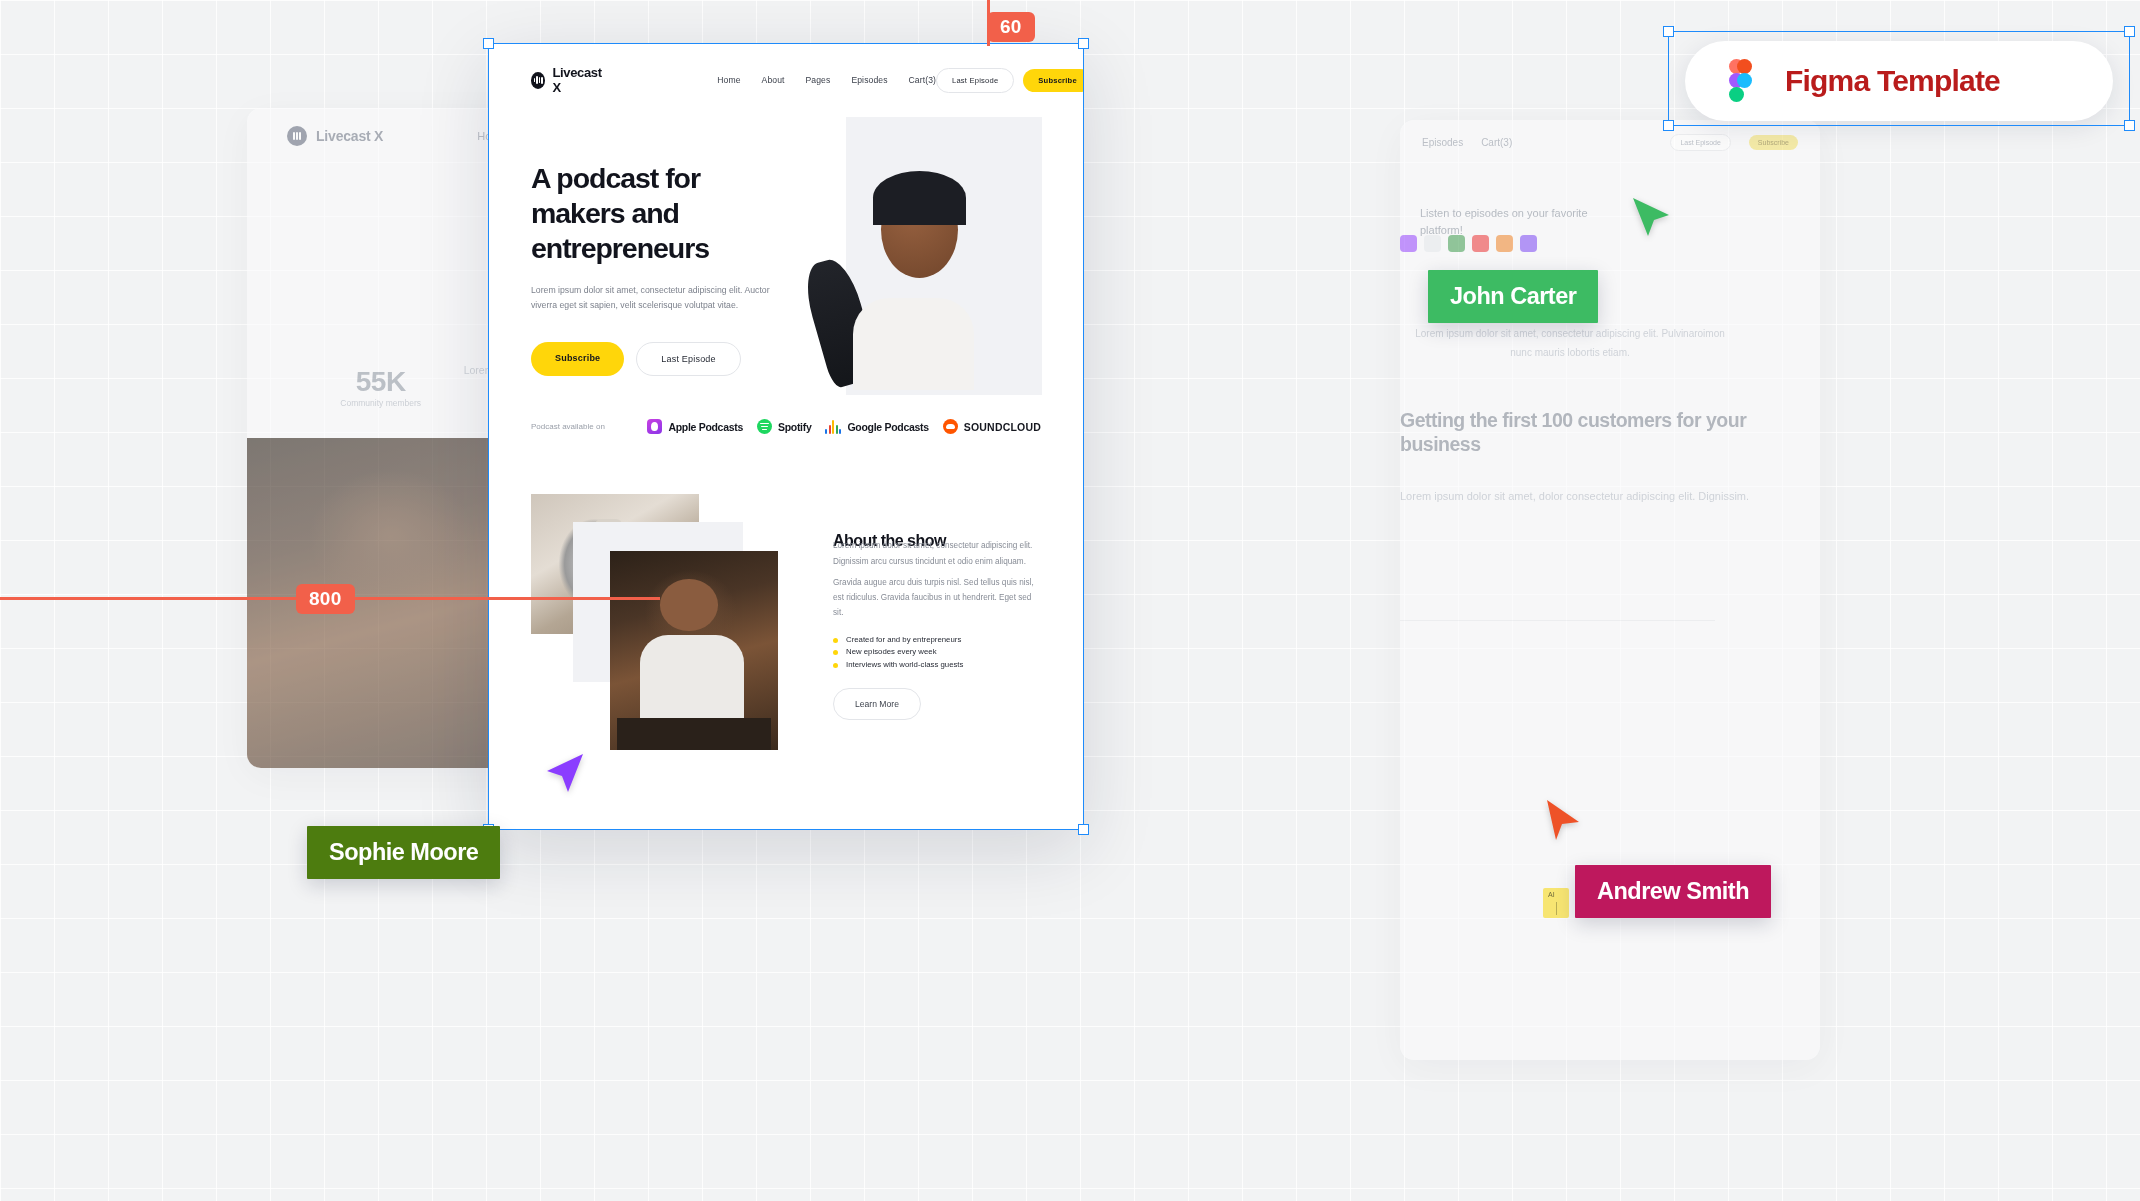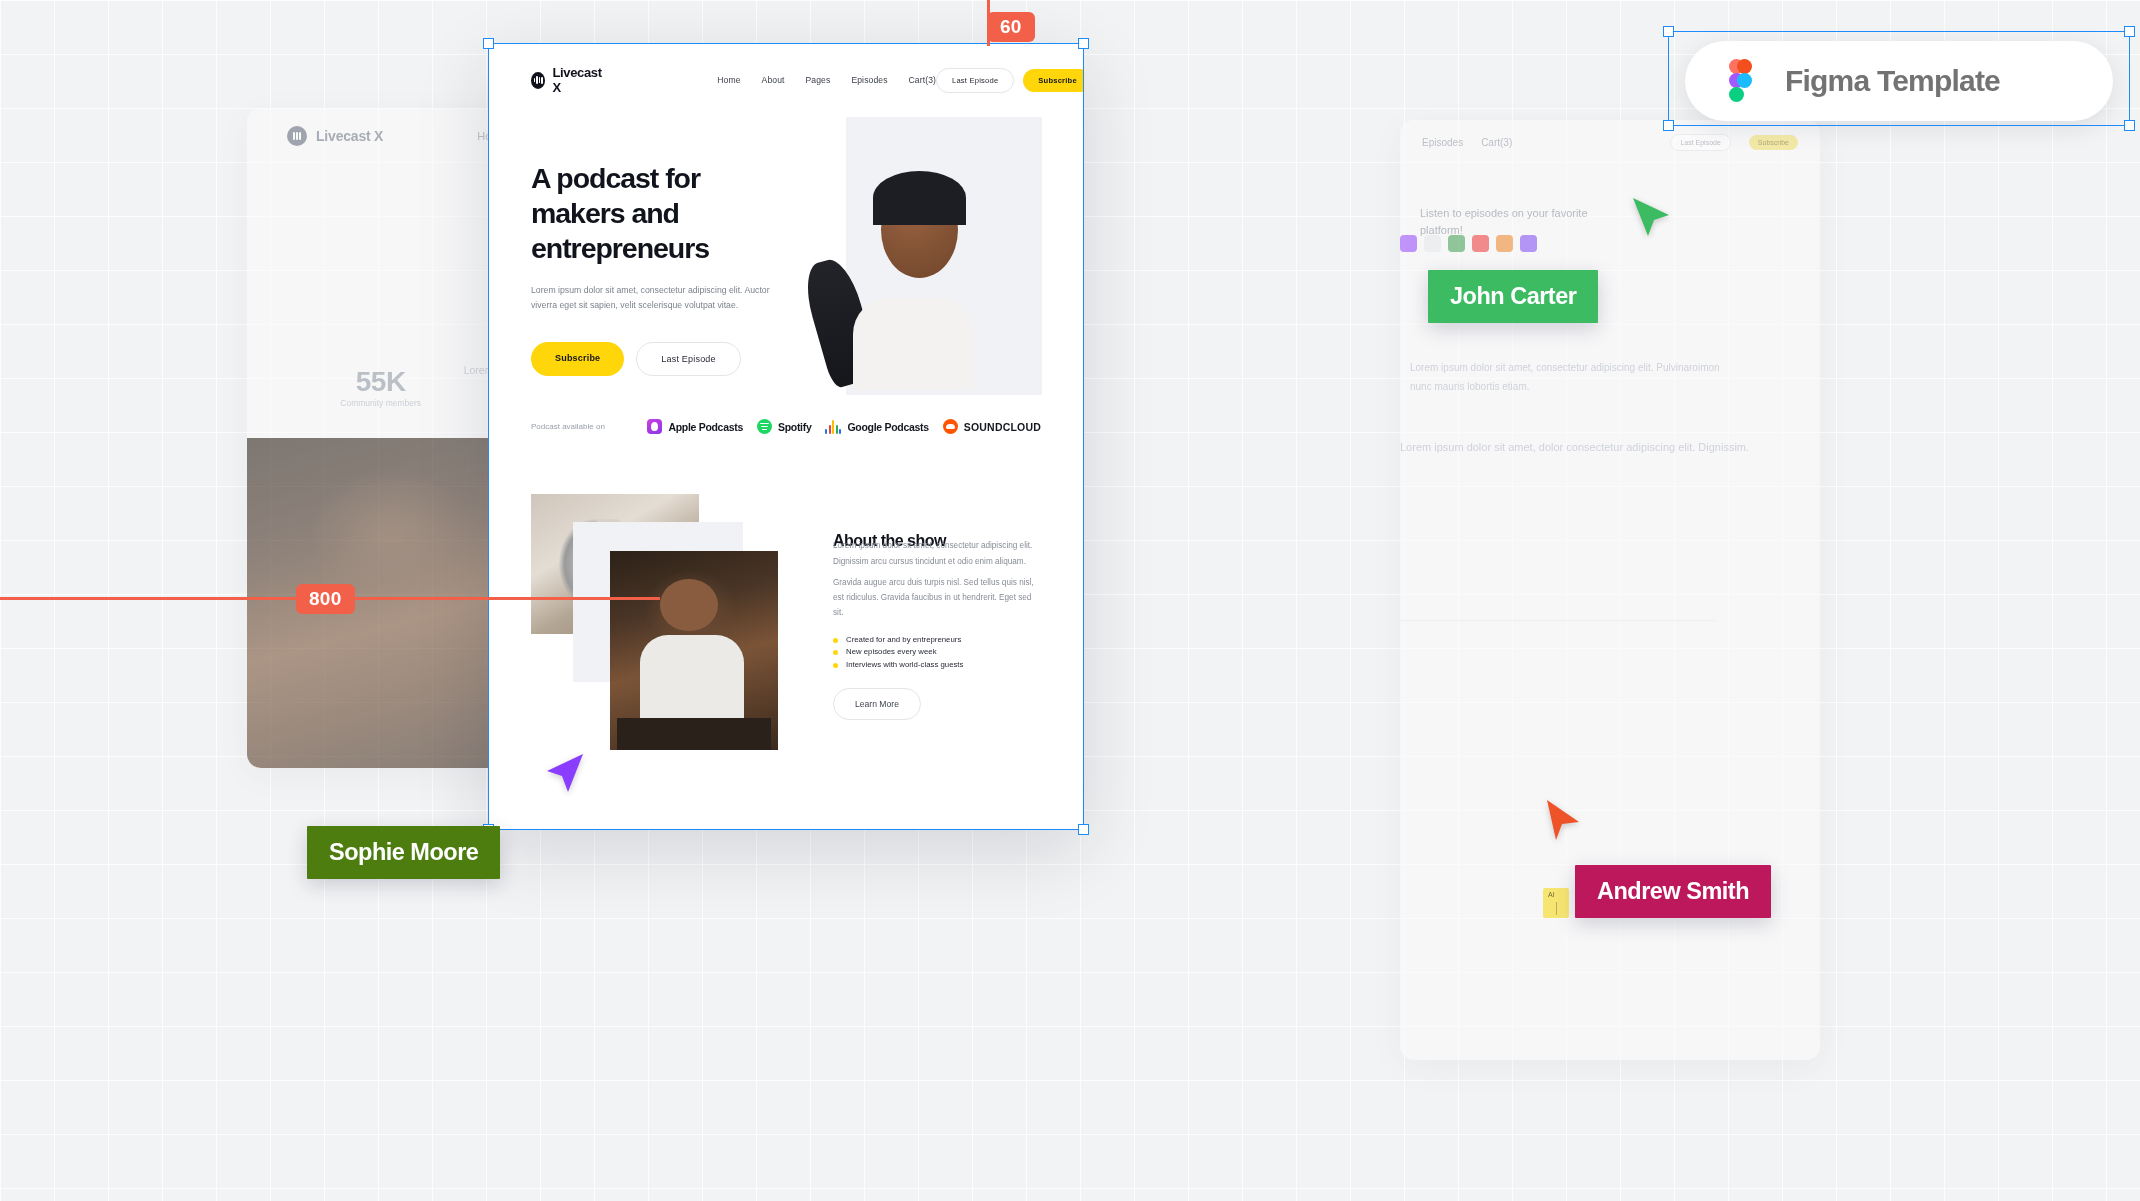--- a/index.html
+++ b/index.html
@@ -131,21 +131,21 @@
   .tag.purple{ background:#4d7c0f; }
   .tag.green { background:#3dbb63; }
   .tag.orange{ background:#be185d; }
 
   
   #figma-pill{
     position:absolute;left:1685px;top:41px;width:428px;height:80px;
     background:#fff;border-radius:40px;display:flex;align-items:center;gap:26px;
     padding-left:44px;box-shadow:0 6px 26px rgba(20,30,60,.10);
   }
-  #figma-pill .label{ font-size:30px;font-weight:700;color:#737373;letter-spacing:-.8px;}
+  #figma-pill .label{ font-size:30px;font-weight:700;color:#b91c1c;letter-spacing:-.8px;}
   .fig-mark{ position:relative;width:30px;height:44px;}
   .fig-mark i{ position:absolute;display:block;}
   .fig-o{ width:15px;height:15px;border-radius:50%;background:#f24e1e;left:8px;top:0;}
   .fig-o2{width:15px;height:15px;border-radius:50%;background:#ff7262;left:0px;top:0;}
   .fig-p{ width:15px;height:15px;border-radius:50%;background:#a259ff;left:0;top:14px;}
   .fig-b{ width:15px;height:15px;border-radius:50%;background:#1abcfe;left:8px;top:14px;}
   .fig-g{ width:15px;height:15px;border-radius:50%;background:#0acf83;left:0;top:28px;}
 
   
   .sel-box{ position:absolute;border:1.6px solid #1e8bfb;pointer-events:none;}
@@ -216,25 +216,26 @@
 
   <div style="position:absolute;left:-260px;top:115px;display:flex;gap:7px;padding-left:260px;">
     <span class="mini-sq" style="width:17px;height:17px;border-radius:4px;background:#a259ff;display:block;"></span>
     <span style="width:17px;height:17px;border-radius:4px;background:#e9ecef;display:block;"></span>
     <span style="width:17px;height:17px;border-radius:4px;background:#55a863;display:block;"></span>
     <span style="width:17px;height:17px;border-radius:4px;background:#ef4b4b;display:block;"></span>
     <span style="width:17px;height:17px;border-radius:4px;background:#f2913f;display:block;"></span>
     <span style="width:17px;height:17px;border-radius:4px;background:#8b5cf6;display:block;"></span>
   </div>
 
-  <div style="position:absolute;left:-310px;top:238px;width:640px;padding-left:320px;">
+  <div style="position:absolute;left:-310px;top:204px;width:640px;padding-left:320px;text-align:center;">
     <div class="ghost-p" style="font-size:10px;color:#b9bec7;line-height:1.9;">Lorem ipsum dolor sit amet, consectetur adipiscing elit. Pulvinaroimon nunc mauris lobortis etiam.</div>
   </div>
 
   <div style="position:absolute;left:-330px;top:288px;width:680px;padding-left:330px;">
+    <div style="font-size:19.5px;font-weight:700;color:#8b919c;line-height:1.25;letter-spacing:-.5px;">Getting the first 100 customers for your business</div>
     <div class="ghost-p" style="margin-top:30px;font-size:11px;">Lorem ipsum dolor sit amet, dolor consectetur adipiscing elit. Dignissim.</div>
   </div>
 
   <div style="position:absolute;left:-175px;top:500px;width:490px;height:1px;background:#e9eaed;"></div>
 
 </div>
 
 <div class="yellow-note" style="left:1543px;top:888px;width:26px;">
   <span>AI</span>
   <div style="width:1px;height:13px;background:#b9ad55;margin:2px auto 0;"></div>

